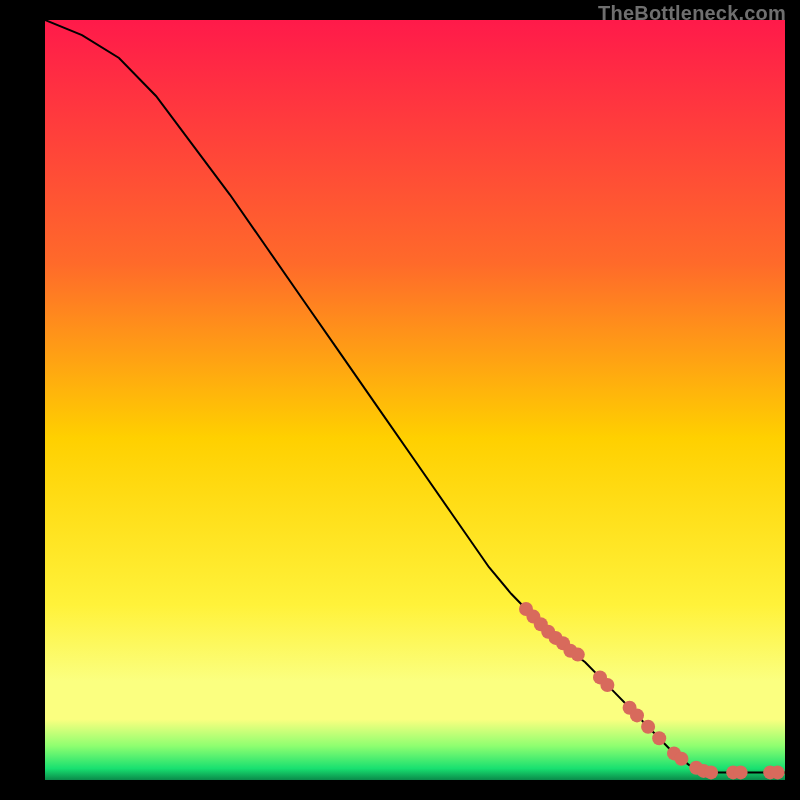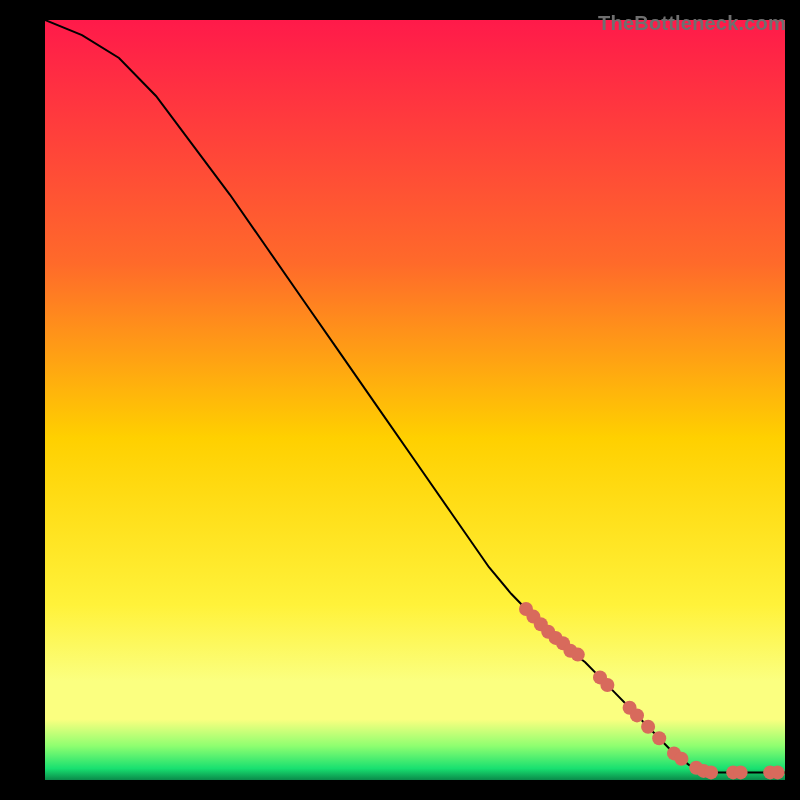--- a/index.html
+++ b/index.html
@@ -22,21 +22,21 @@
     width: 740px;
     height: 760px;
   }
   .plot svg {
     display: block;
     width: 740px;
     height: 760px;
   }
   .attribution {
     position: absolute;
-    top: 12px;
+    top: 2px;
     right: 14px;
     font-family: Arial, Helvetica, sans-serif;
     font-size: 20px;
     font-weight: 600;
     color: #6f6f6f;
     letter-spacing: 0.2px;
   }
 </style>
 </head>
 <body>

